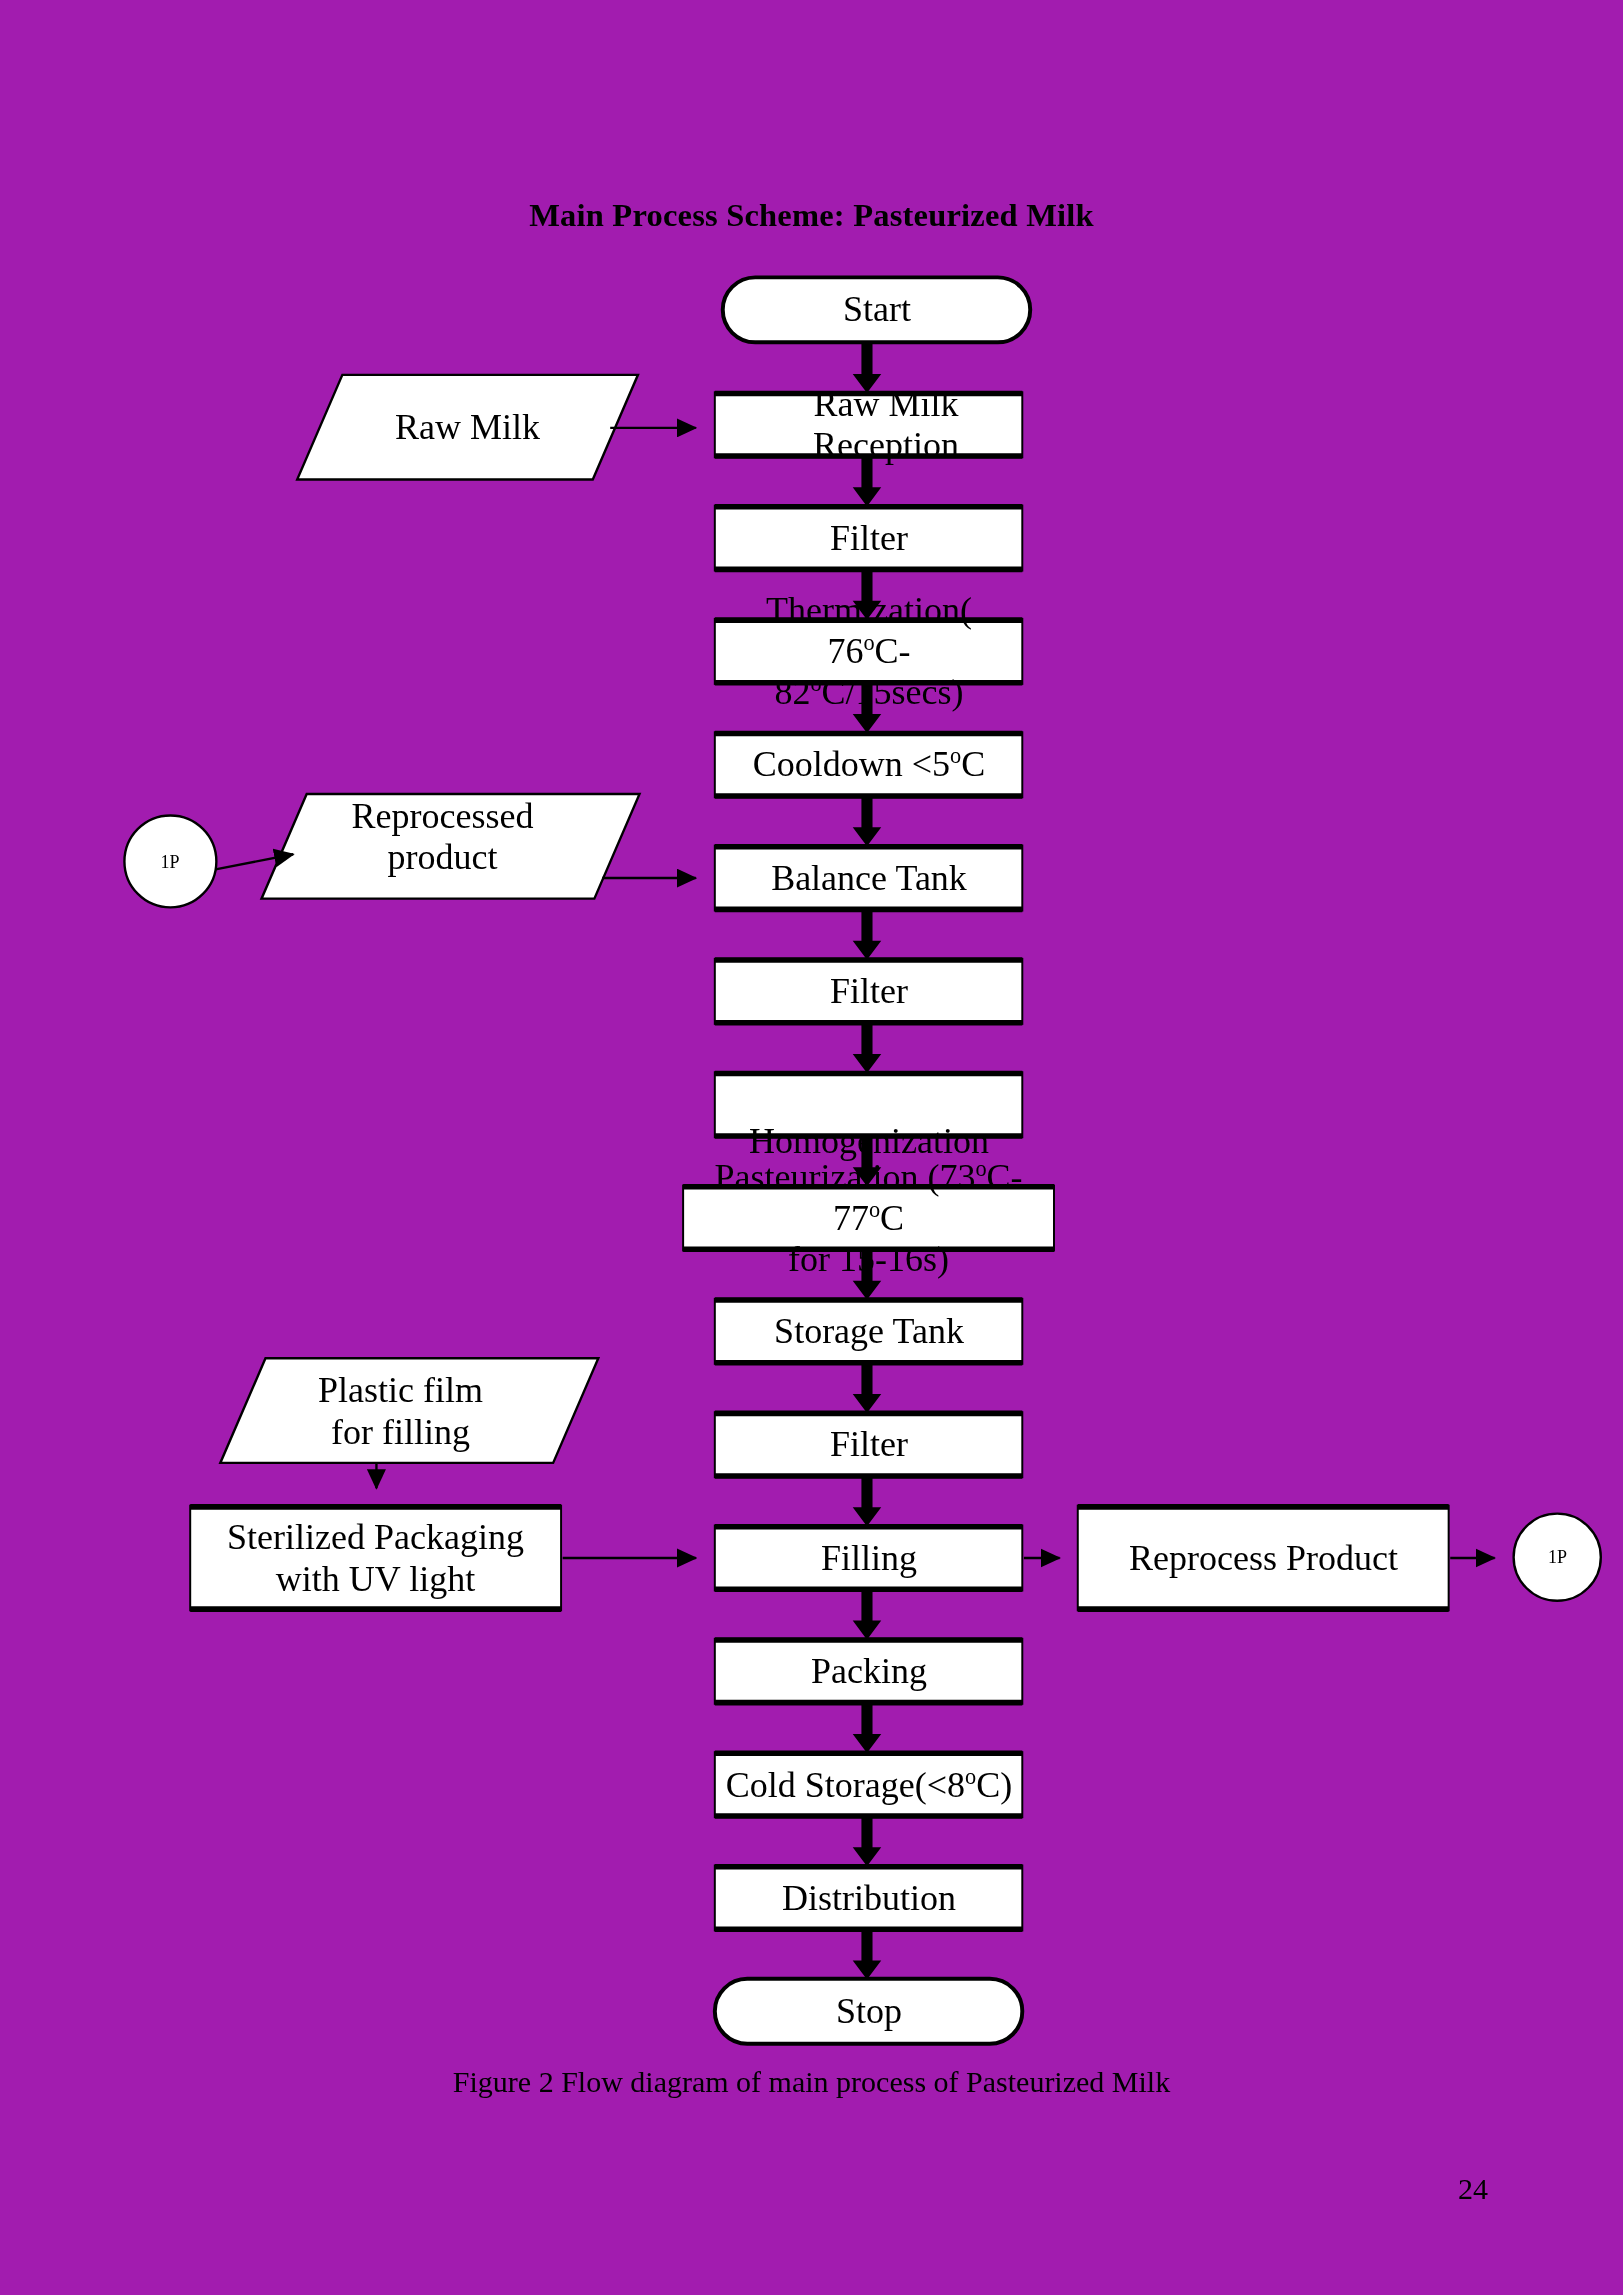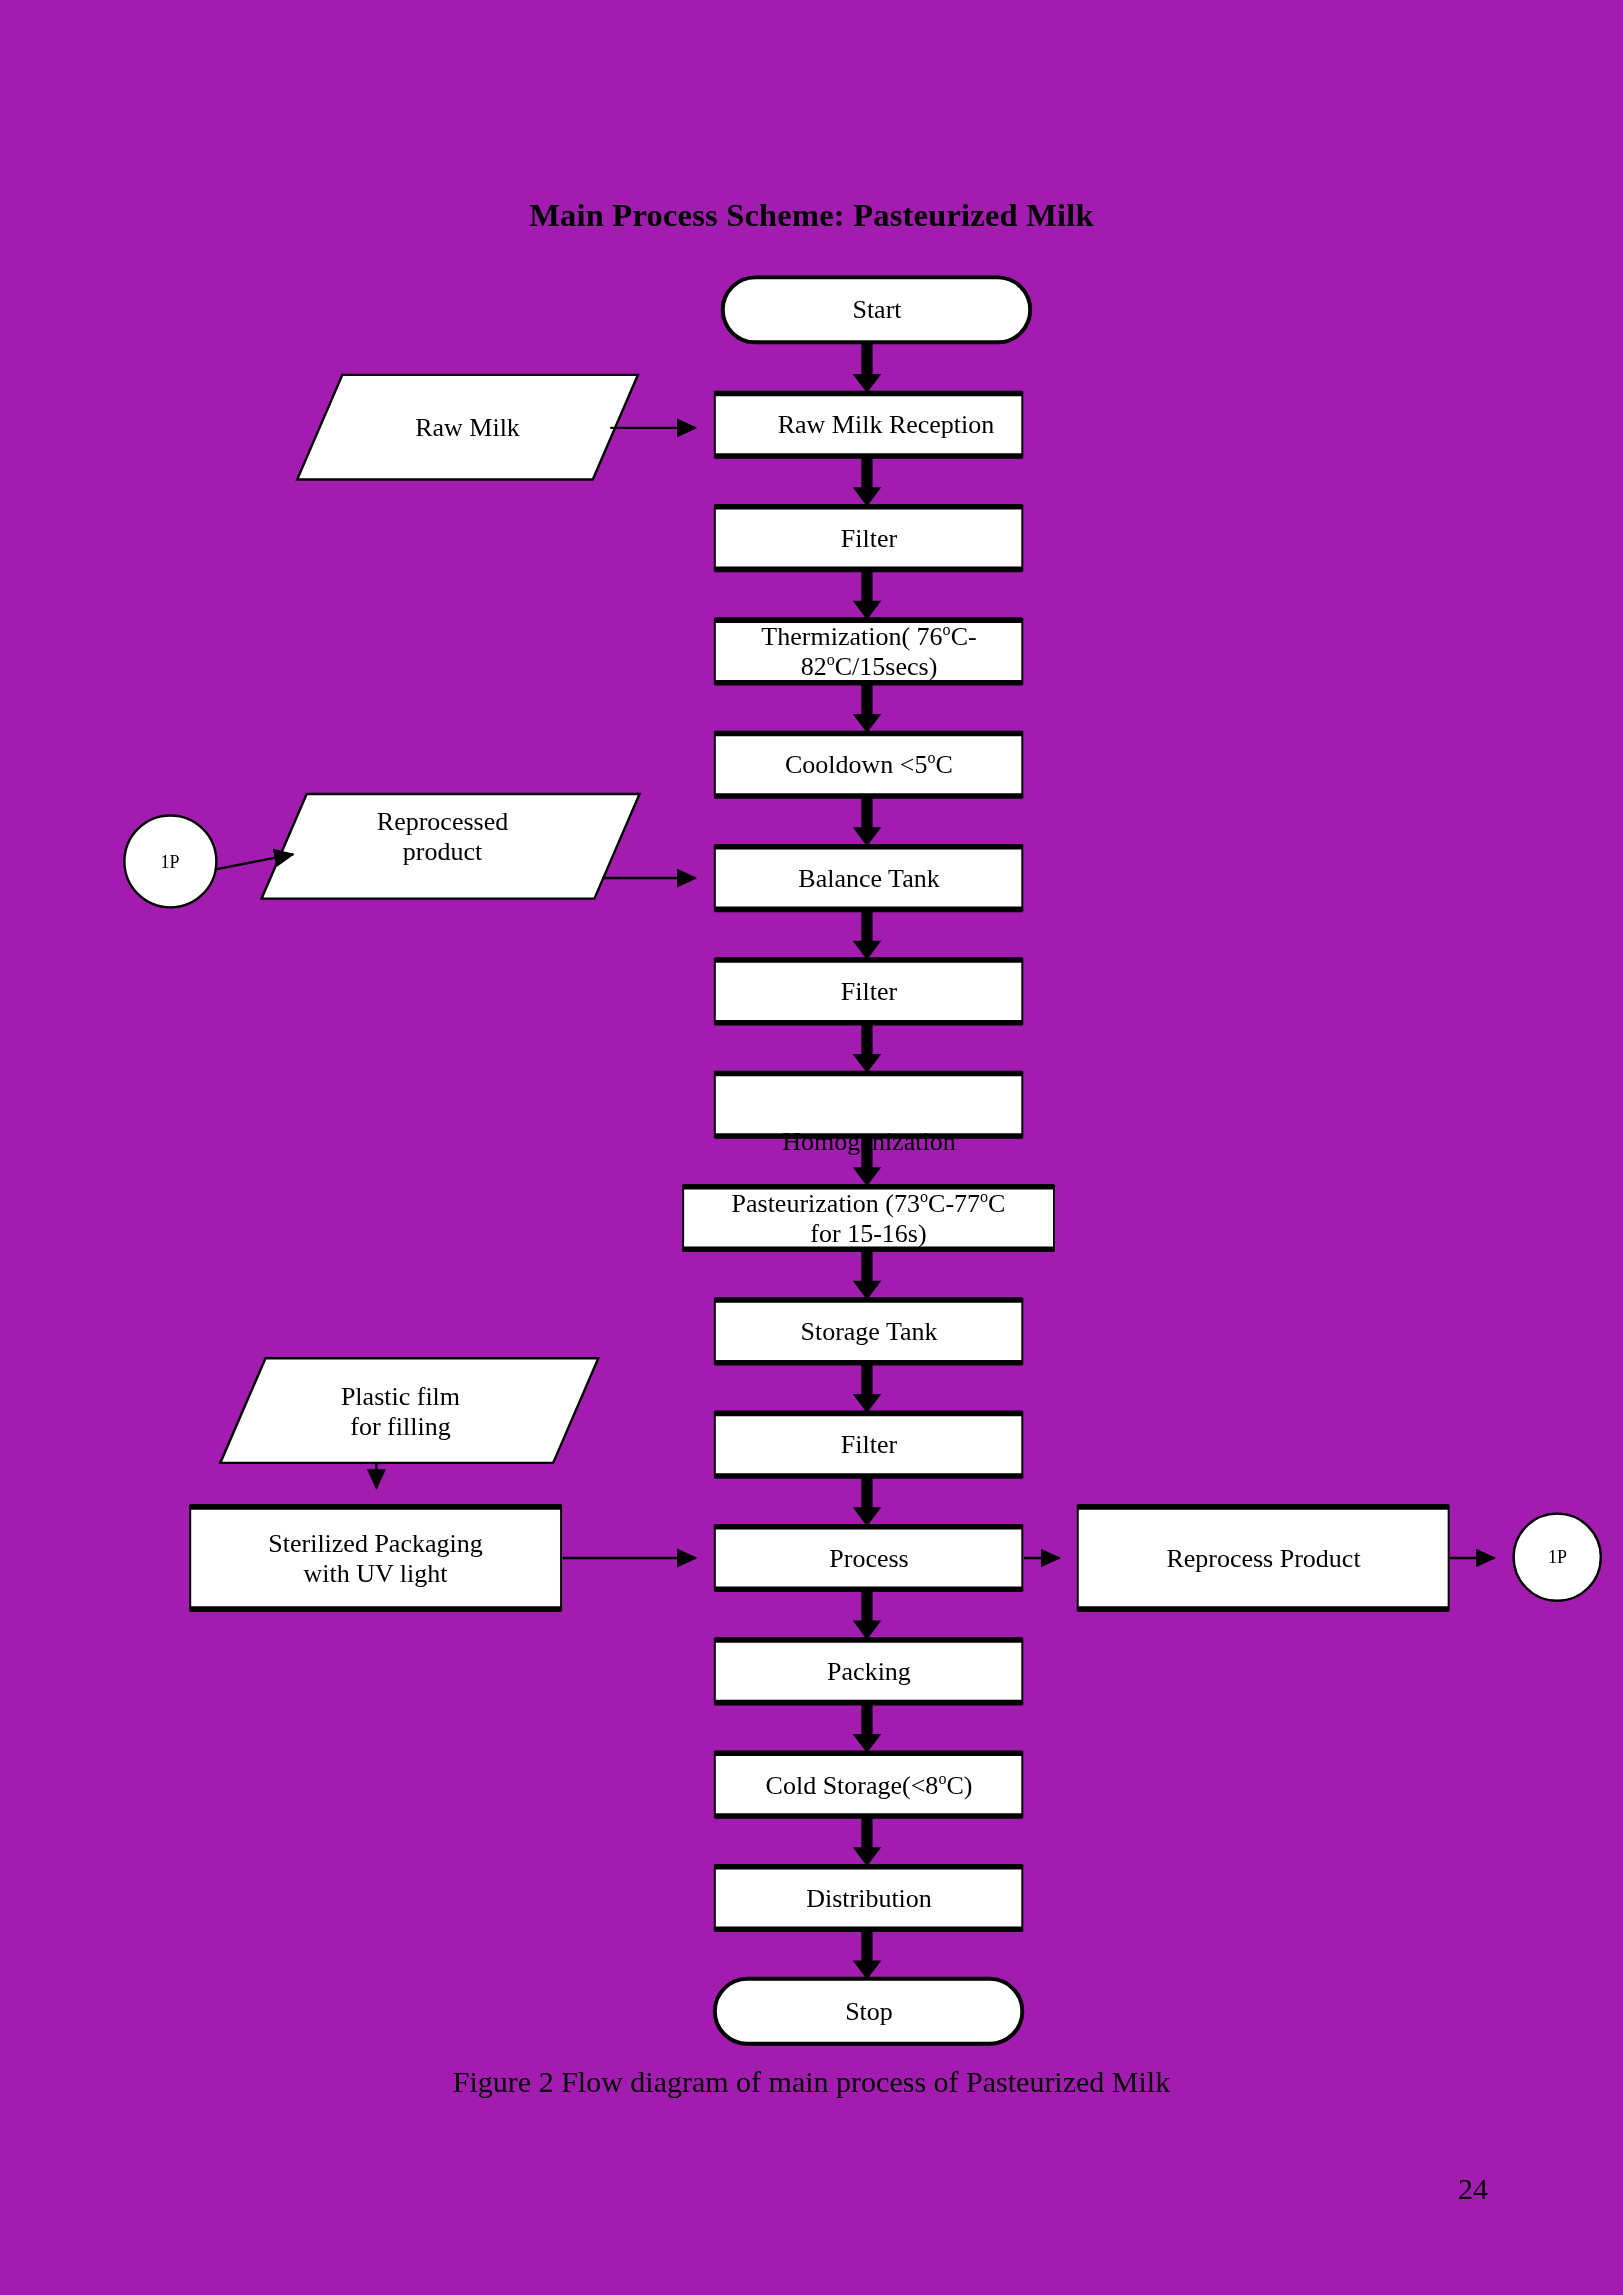--- a/index.html
+++ b/index.html
@@ -52,21 +52,21 @@
     font-size: 30px;
   }
   
   .node-label {
     position: absolute;
     display: flex;
     align-items: center;
     justify-content: center;
     text-align: center;
     line-height: 1.13;
-    font-size: 26px;
+    font-size: 36px;
     box-sizing: border-box;
     padding: 0 6.3px;
     pointer-events: none;
   }
   .node-label.two-line { line-height: 1.14; }
   .conn-label {
     position: absolute;
     display: flex;
     align-items: center;
     justify-content: center;
@@ -296,21 +296,21 @@
 
   <div class="node-label" style="left:715px; top:1412px; width:308px; height:65px;">Filter</div>
 
   <div class="node-label two-line" style="left:190px; top:1506px; width:371px; height:105px;">
     <div>
       <span>Sterilized Packaging</span><br>
       <span>with UV light</span>
     </div>
   </div>
 
-  <div class="node-label" style="left:715px; top:1526px; width:308px; height:65px;">Process</div>
+  <div class="node-label" style="left:715px; top:1526px; width:308px; height:65px;">Filling</div>
 
   <div class="node-label" style="left:1078px; top:1506px; width:371px; height:105px;">Reprocess Product</div>
 
   <div class="node-label" style="left:715px; top:1639px; width:308px; height:65px;">Packing</div>
 
   <div class="node-label" style="left:715px; top:1753px; width:308px; height:65px;">
     <div>
       <span>Cold Storage(&lt;8</span><sup class="deg">o</sup><span>C)</span>
     </div>
   </div>

